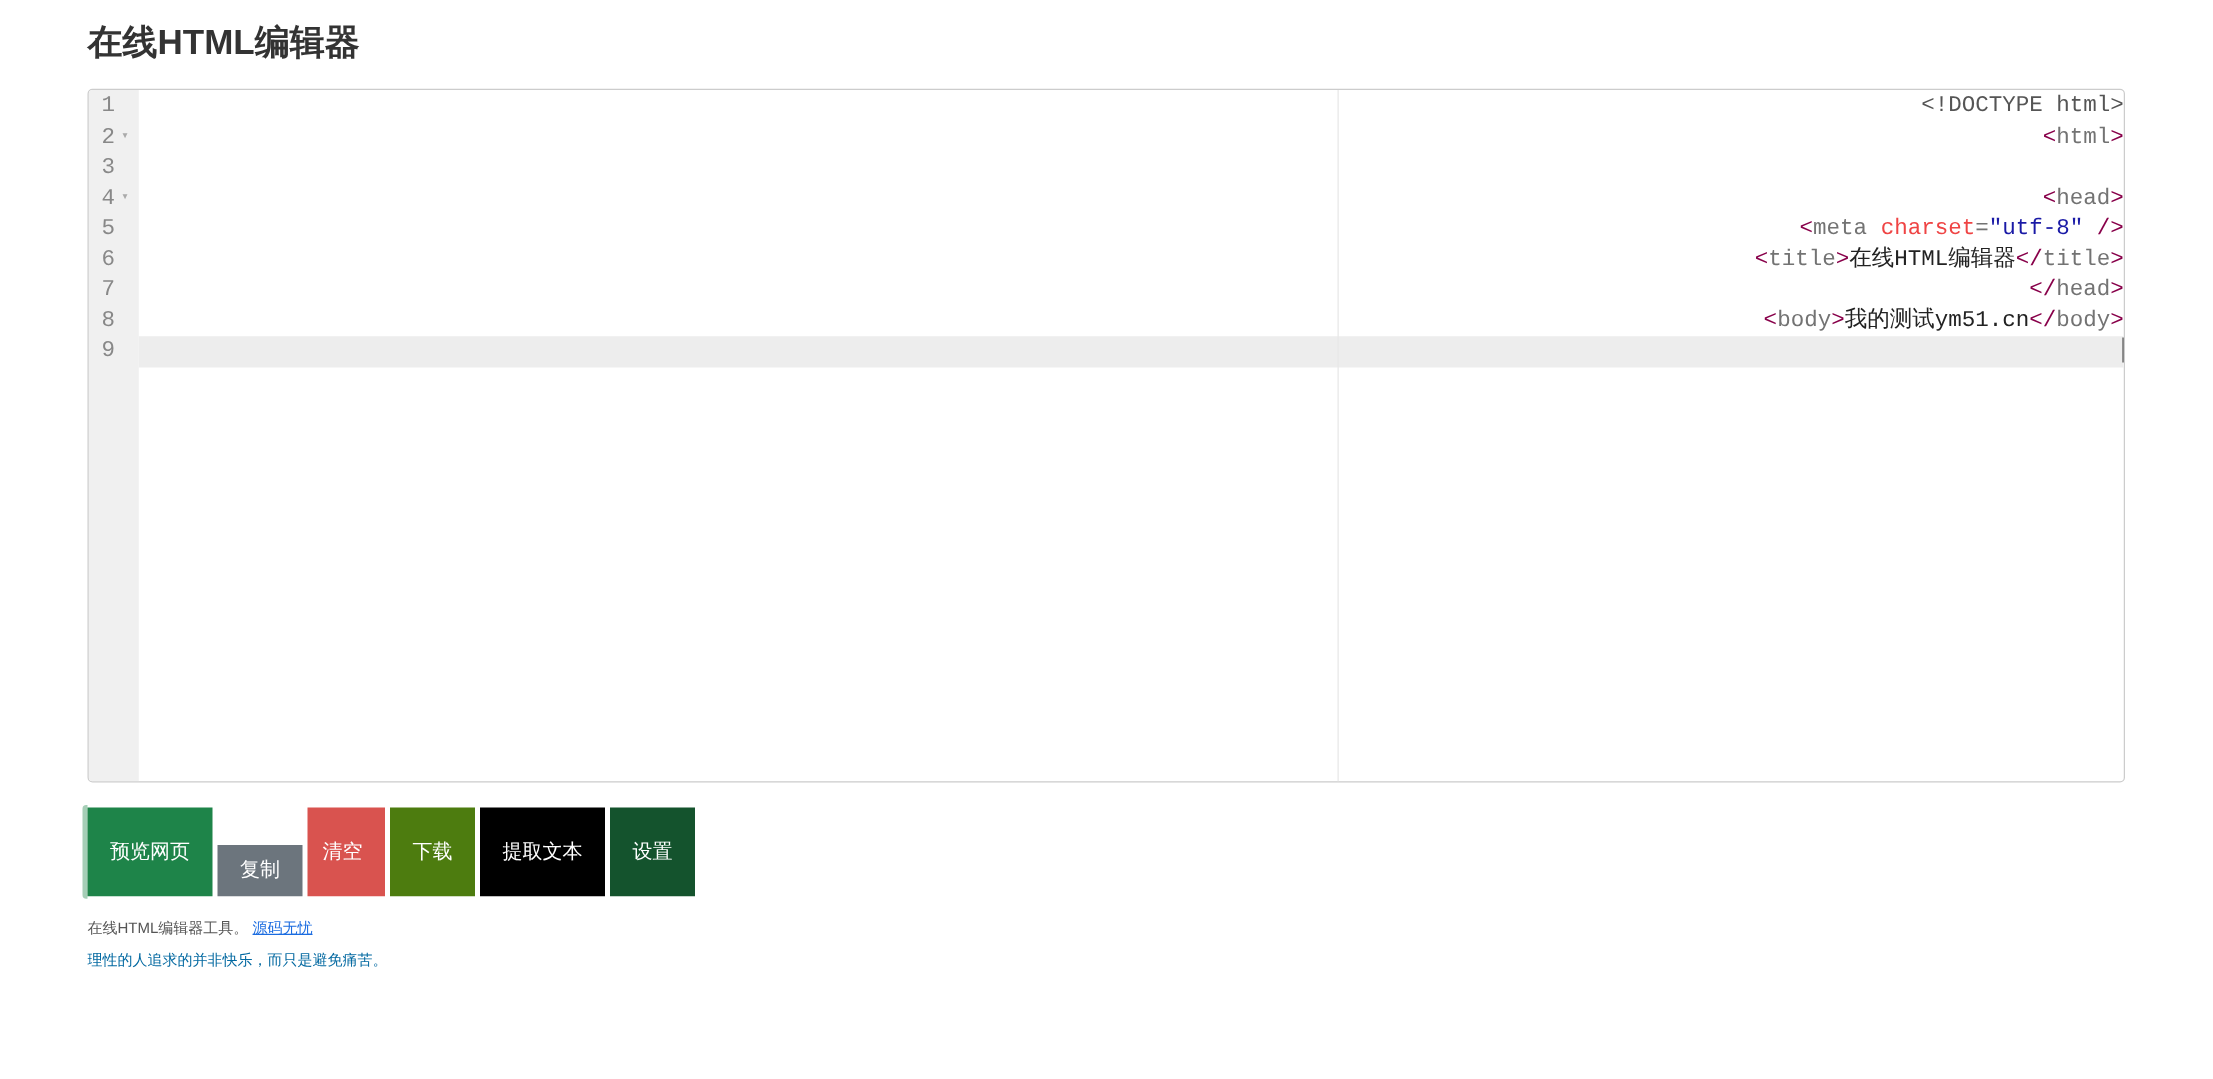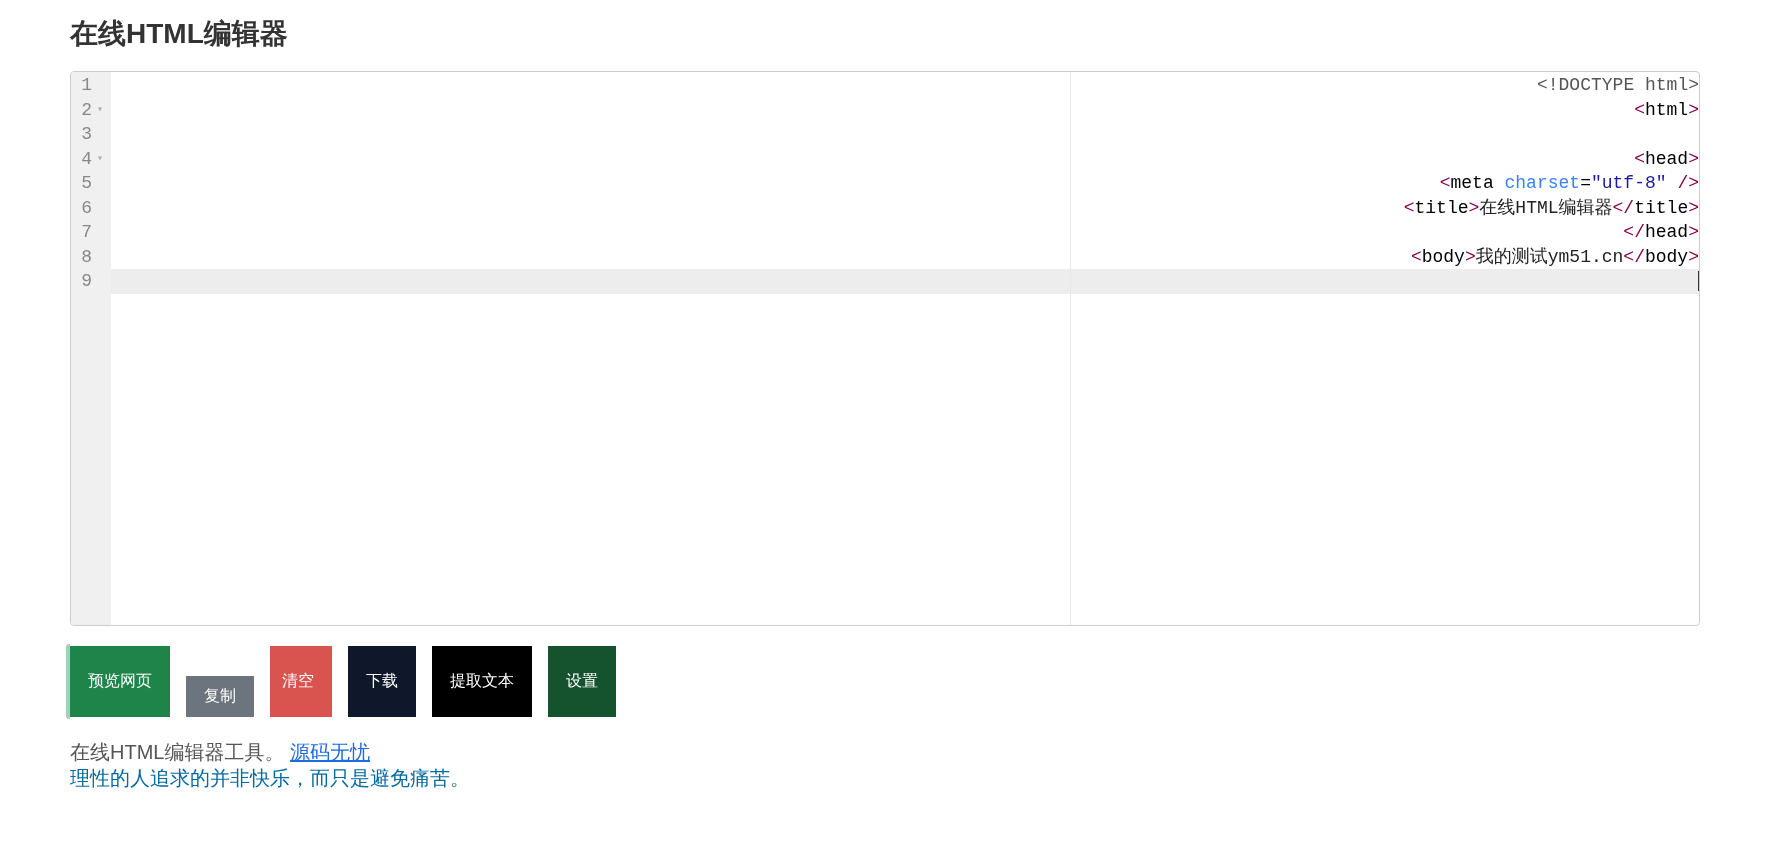--- a/index.html
+++ b/index.html
@@ -53,22 +53,22 @@
 }
 .code-line {
   height: 24.5px;
 }
 .code-line.active {
   background: #ededed;
   margin-left: -6px;
   padding-left: 6px;
 }
 .tok-doctype { color: #555; }
-.tok-tag { color: #000000; }
-.tok-attr { color: #3b82f6; }
+.tok-tag { color: #737373; }
+.tok-attr { color: #ef4444; }
 .tok-string { color: #1a1aa6; }
 .tok-bracket { color: #88004a; }
 .tok-text { color: #222; }
 .cursor {
   display: inline-block;
   width: 1px;
   height: 20px;
   background: #333;
   vertical-align: middle;
   margin-left: 38px;
@@ -78,47 +78,47 @@
   position: absolute;
   top: 1px;
   bottom: 1px;
   left: 1000px;
   width: 1px;
   background: #e8e8e8;
 }
 .toolbar {
   margin-top: 20px;
   display: flex;
-  gap: 16px;
+  gap: 4px;
 }
 .btn {
   padding: 10px 18px;
   color: #fff;
   font-size: 16px;
   border: none;
   cursor: pointer;
   font-family: inherit;
 }
 .btn-preview { background: #1e8449; position: relative; }
 .btn-preview::before {
   content: "";
   position: absolute;
   left: -4px; top: -2px; bottom: -2px;
   width: 4px;
   background: rgba(30,132,73,0.4);
   border-radius: 3px 0 0 3px;
 }
 .btn-copy { background: #6c757d; margin-top: 30px; }
 .btn-clear { background: #d9534f; padding-left: 12px; }
-.btn-download { background: #0f172a; }
+.btn-download { background: #4d7c0f; }
 .btn-extract { background: #000000; }
 .btn-settings { background: #14532d; text-align: right; }
 .footer {
-  margin-top: 22px;
-  font-size: 20px;
+  margin-top: 12px;
+  font-size: 12px;
   line-height: 26px;
 }
 .footer-desc { color: #555; }
 .footer-link { color: #1b6ce0; text-decoration: underline; cursor: pointer; }
 .footer-quote { color: #0369a1; }
 </style>
 </head>
 <body>
 
 <h1 class="page-title">在线HTML编辑器</h1>

